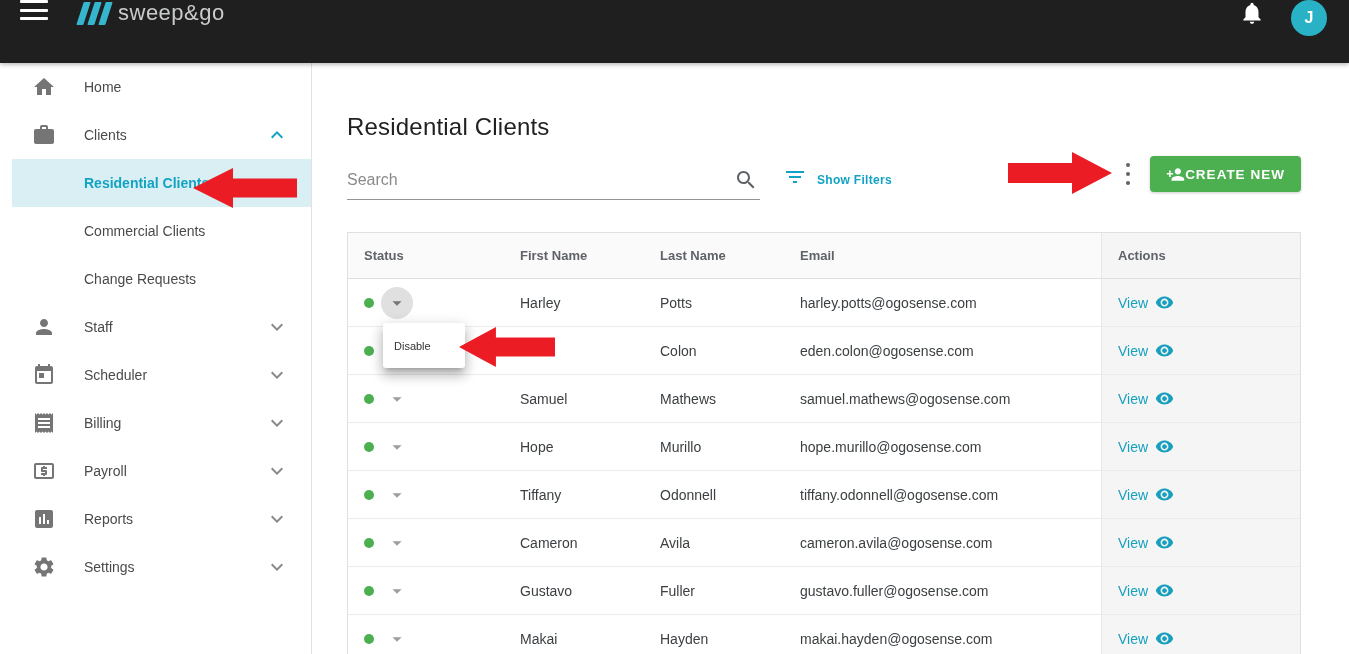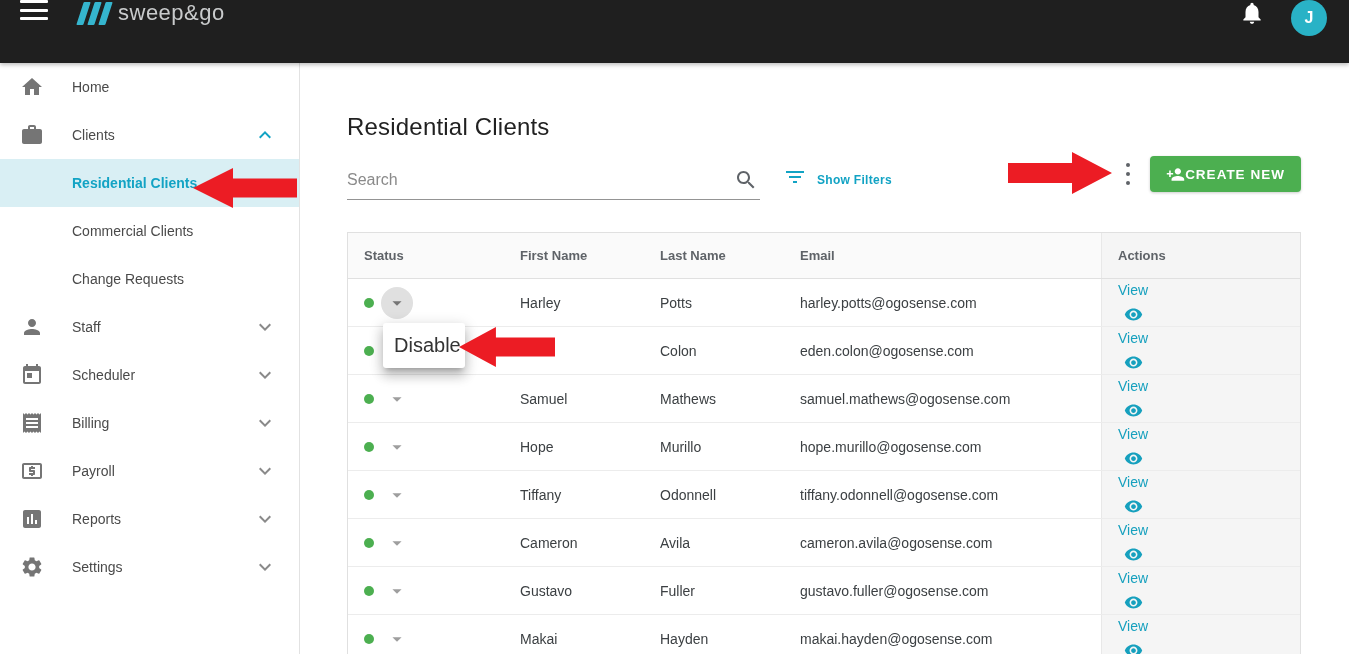--- a/index.html
+++ b/index.html
@@ -18,21 +18,21 @@
   .logo-bars i { display:block; width:7px; height:23px; background:#35b5ce; transform:skewX(-18deg); border-radius:1px; }
   .logo-text { color:#c9cbcc; font-size:22px; letter-spacing:.5px; }
   .topbar-spacer { flex:1; }
   .bell { width:26px; height:26px; margin-right:26px; cursor:pointer; }
   .bell svg { width:26px; height:26px; fill:#fff; }
   .avatar { width:36px; height:36px; border-radius:50%; background:#29b2c6; color:#fff;
             display:flex; align-items:center; justify-content:center; font-size:16px; font-weight:bold;
             margin-right:6px; cursor:pointer; }
 
   
-  .sidebar { position:absolute; left:0; top:63px; width:300px; bottom:0; background:#fff;
+  .sidebar { position:absolute; left:12px; top:63px; width:300px; bottom:0; background:#fff;
              border-right:1px solid #e2e2e2; z-index:5; }
   .nav-item { position:relative; height:48px; display:flex; align-items:center; cursor:pointer; }
   .nav-item .nicon { position:absolute; left:20px; width:24px; height:24px; }
   .nav-item .nicon svg { width:24px; height:24px; fill:#757575; }
   .nav-label { position:absolute; left:72px; font-size:14px; font-weight:500; color:#4a4a4a; }
   .nav-chev { position:absolute; right:22px; width:24px; height:24px; }
   .nav-chev svg { width:24px; height:24px; fill:#8a8a8a; }
   .nav-chev.teal svg { fill:#12a3c4; }
   .nav-item.active { background:#d9eff4; }
   .nav-item.active .nav-label { color:#12a3c4; font-weight:bold; }
@@ -74,28 +74,28 @@
   .c-actions{ width:199px; background:#f5f5f5; border-left:1px solid #e8e8e8; }
   .tr.head .td { font-size:13px; font-weight:bold; color:#5f6368; }
 
   .dot { width:10px; height:10px; border-radius:50%; background:#4caf50; flex:0 0 auto; }
   .caret-wrap { width:32px; height:32px; margin-left:7px; display:flex; align-items:center; justify-content:center;
                 border-radius:50%; cursor:pointer; }
   .caret-wrap.hovered { background:#e0e0e0; }
   .caret-wrap svg { width:22px; height:22px; fill:#9e9e9e; }
   .caret-wrap.hovered svg { fill:#757575; }
 
-  .view-link { display:flex; align-items:center; gap:7px; color:#16a0be; cursor:pointer; text-decoration:none; font-size:14px;flex-direction:column; }
+  .view-link { display:flex; align-items:center; gap:7px; color:#16a0be; cursor:pointer; text-decoration:none; font-size:14px; }
   .view-link svg { width:19px; height:19px; fill:#16a0be; }
 
   
   .menu { position:absolute; left:83px; top:260px; width:82px; height:45px; background:#fff; border-radius:3px;
           box-shadow:0 5px 5px -3px rgba(0,0,0,.2), 0 8px 12px 1px rgba(0,0,0,.16), 0 3px 14px 2px rgba(0,0,0,.12);
           display:flex; align-items:center; z-index:8; }
-  .menu-item { font-size:20px; color:#333; padding-left:11px; cursor:pointer; width:100%; }
+  .menu-item { font-size:11px; color:#333; padding-left:11px; cursor:pointer; width:100%; }
 
   
   .arrow { position:absolute; z-index:12; pointer-events:none; }
   .arrow svg { display:block; width:100%; height:100%; }
   .arrow-sidebar { left:193px; top:167px; width:104px; height:42px; }
   .arrow-disable { left:459px; top:326px; width:96px;  height:42px; }
   .arrow-kebab   { left:1008px; top:151px; width:104px; height:44px; }
 </style>
 </head>
 <body>

